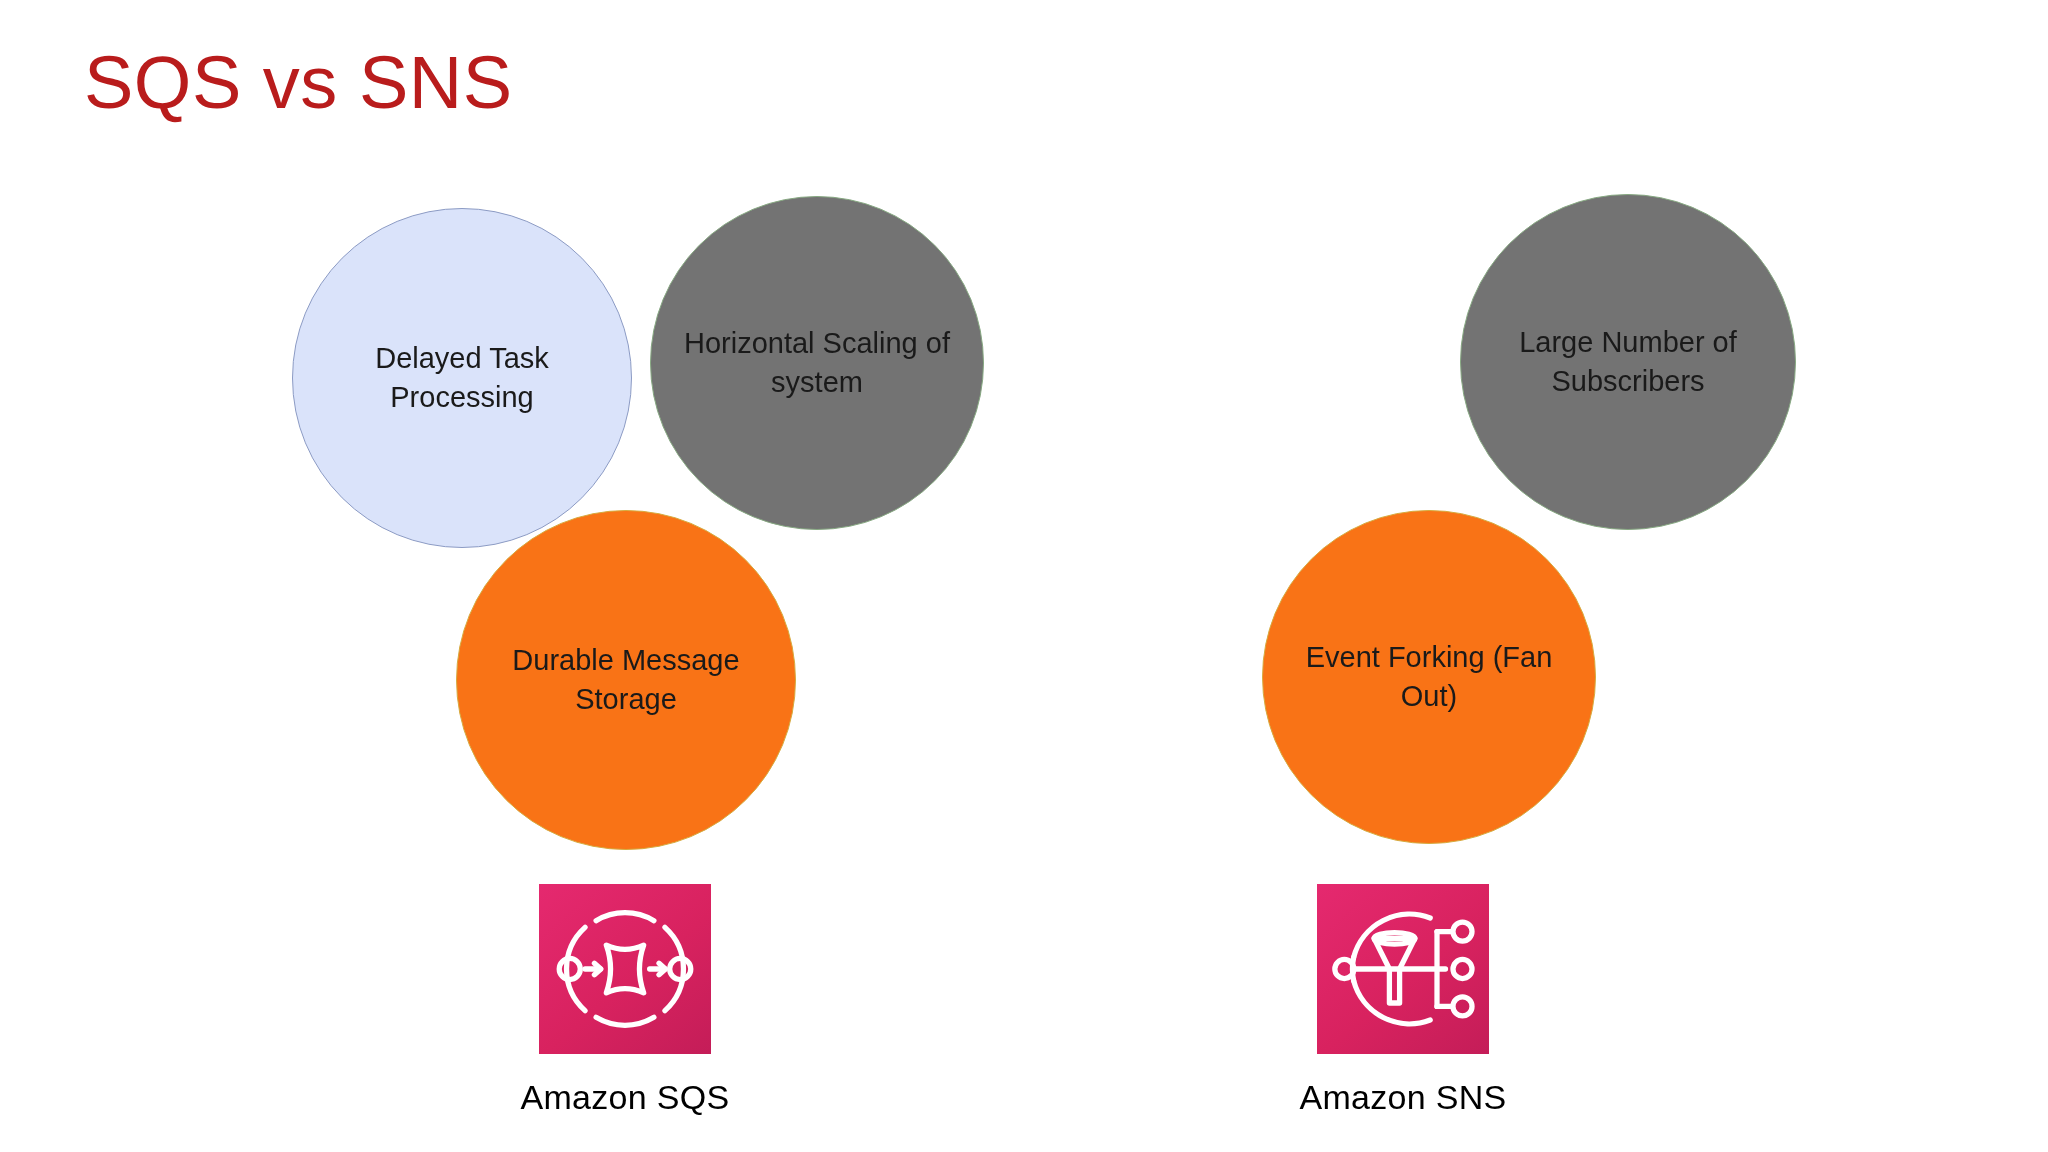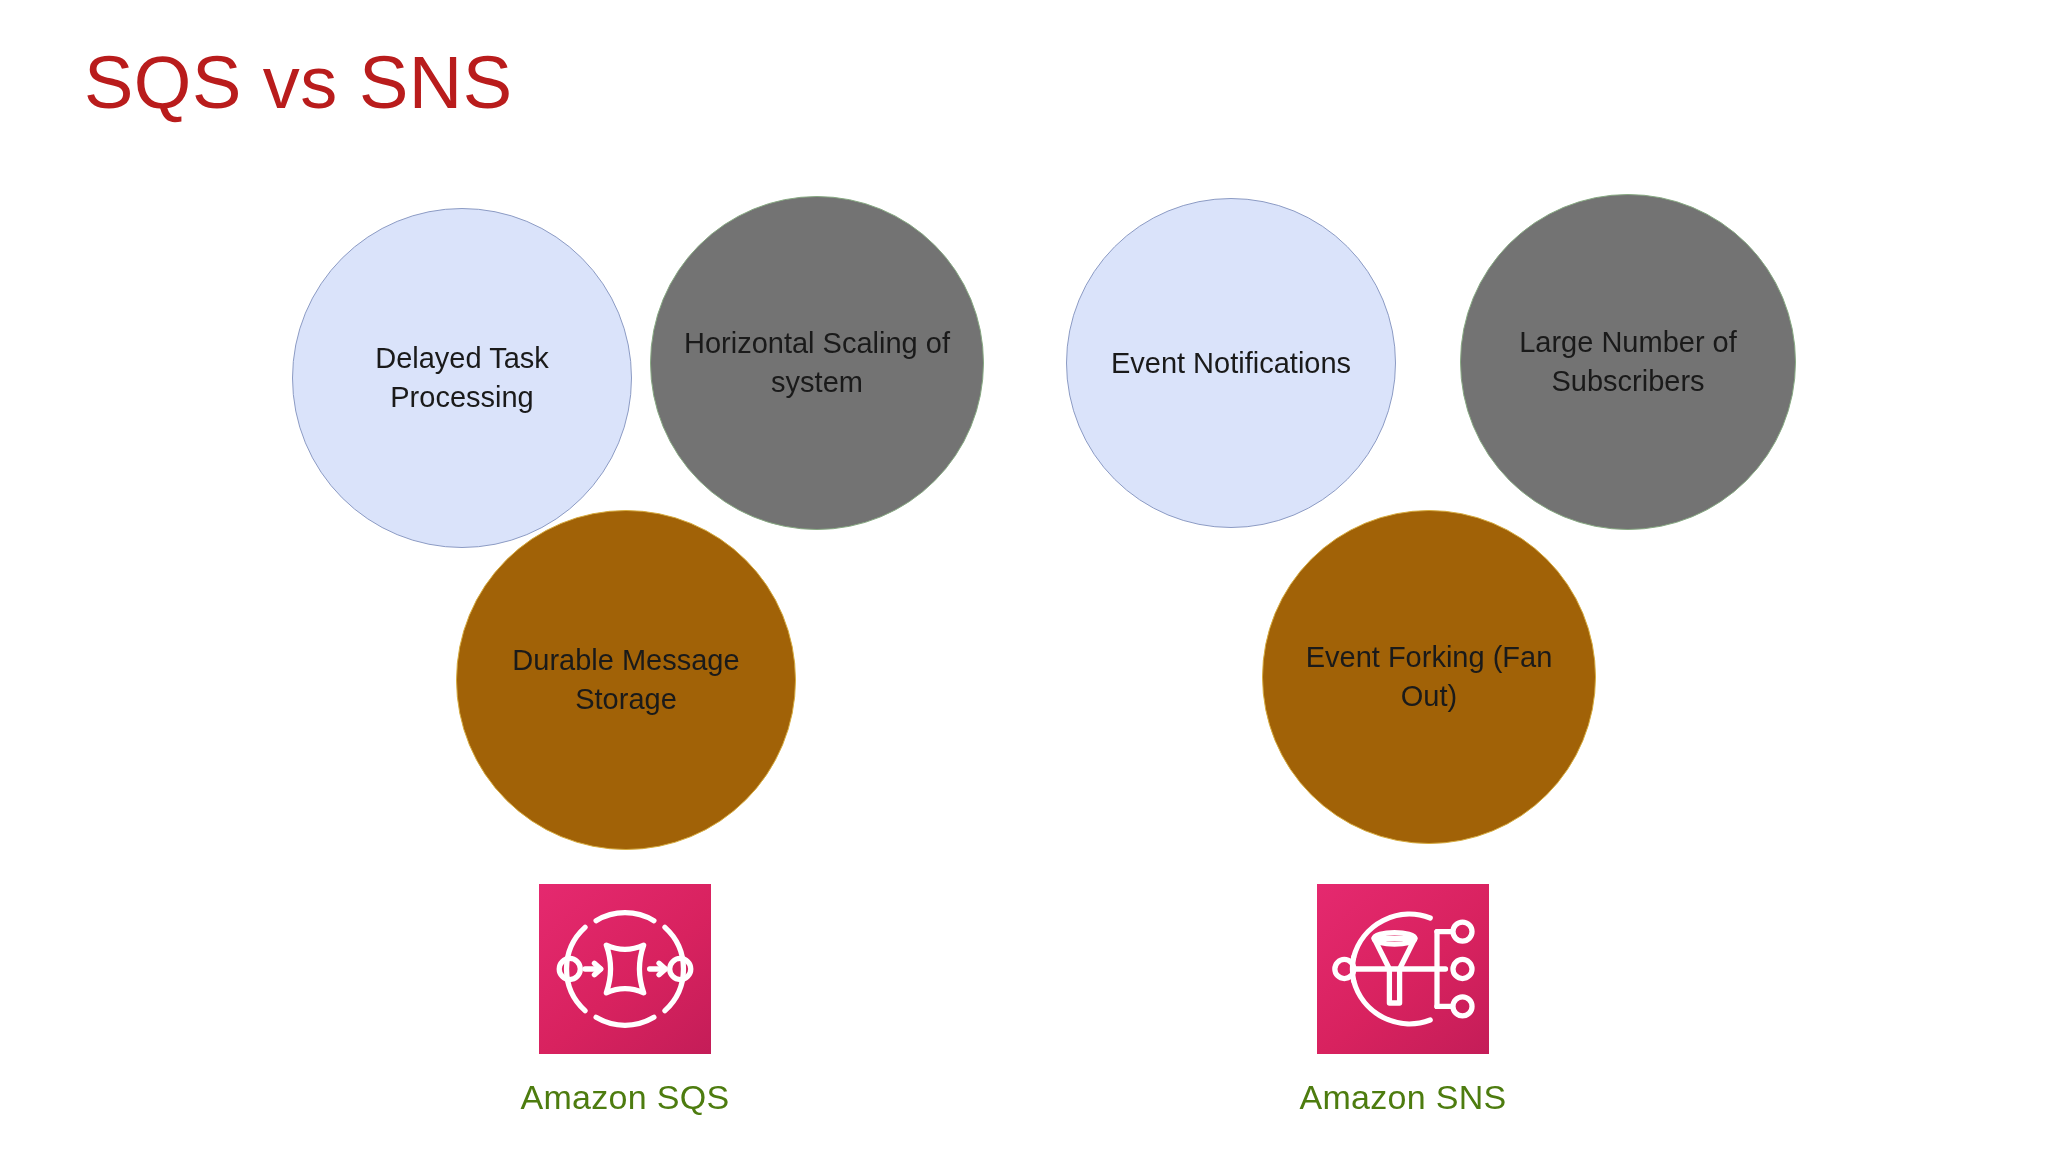--- a/index.html
+++ b/index.html
@@ -47,21 +47,21 @@
   }
   .bubble.blue {
     background: #dae3fa;
     border: 1.5px solid #8c9bc4;
   }
   .bubble.green {
     background: #737373;
     border: 1.5px solid #87a982;
   }
   .bubble.orange {
-    background: #a16207;
+    background: #f97316;
     border: 1.5px solid #d6ab3f;
     z-index: 3;
     justify-content: flex-end;
   }
   
   #bubble-sqs-1 { left: 292px; top: 208px;  width: 340px; height: 340px; }
   #bubble-sqs-2 { left: 650px; top: 196px;  width: 334px; height: 334px; }
   #bubble-sqs-3 { left: 456px; top: 510px;  width: 340px; height: 340px; }
   
   #bubble-sns-1 { left: 1066px; top: 198px; width: 330px; height: 330px; }
@@ -79,21 +79,21 @@
 
   .service-icon {
     width: 172px;
     height: 170px;
     background: linear-gradient(140deg, #e5296f 0%, #d8225f 55%, #c41d58 100%);
     display: block;
   }
   .service-label {
     margin-top: 24px;
     font-size: 34px;
-    color: #4d7c0f;
+    color: #000000;
     letter-spacing: 0.3px;
     white-space: nowrap;
   }
 </style>
 </head>
 <body>
 
 <div id="slide">
 
   <div id="page-title">SQS vs SNS</div>
@@ -130,23 +130,20 @@
           <path d="M 64.5 50 L 73.5 50"></path>
           <path d="M 70 46.6 L 73.8 50 L 70 53.4"></path>
 
           <path d="M 39 36 Q 50 41 61 36 Q 56 50 61 64 Q 50 59 39 64 Q 44 50 39 36 Z"></path>
         </g>
       </svg>
     </span>
     <span class="service-label">Amazon SQS</span>
   </div>
 
-  <div class="bubble blue" id="bubble-sns-1">
-    <span>Event Notifications</span>
-  </div>
 
   <div class="bubble green" id="bubble-sns-2">
     <span>Large Number of Subscribers</span>
   </div>
 
   <div class="bubble orange" id="bubble-sns-3">
     <span>Event Forking (Fan Out)</span>
   </div>
 
   <div class="service" id="service-sns">

